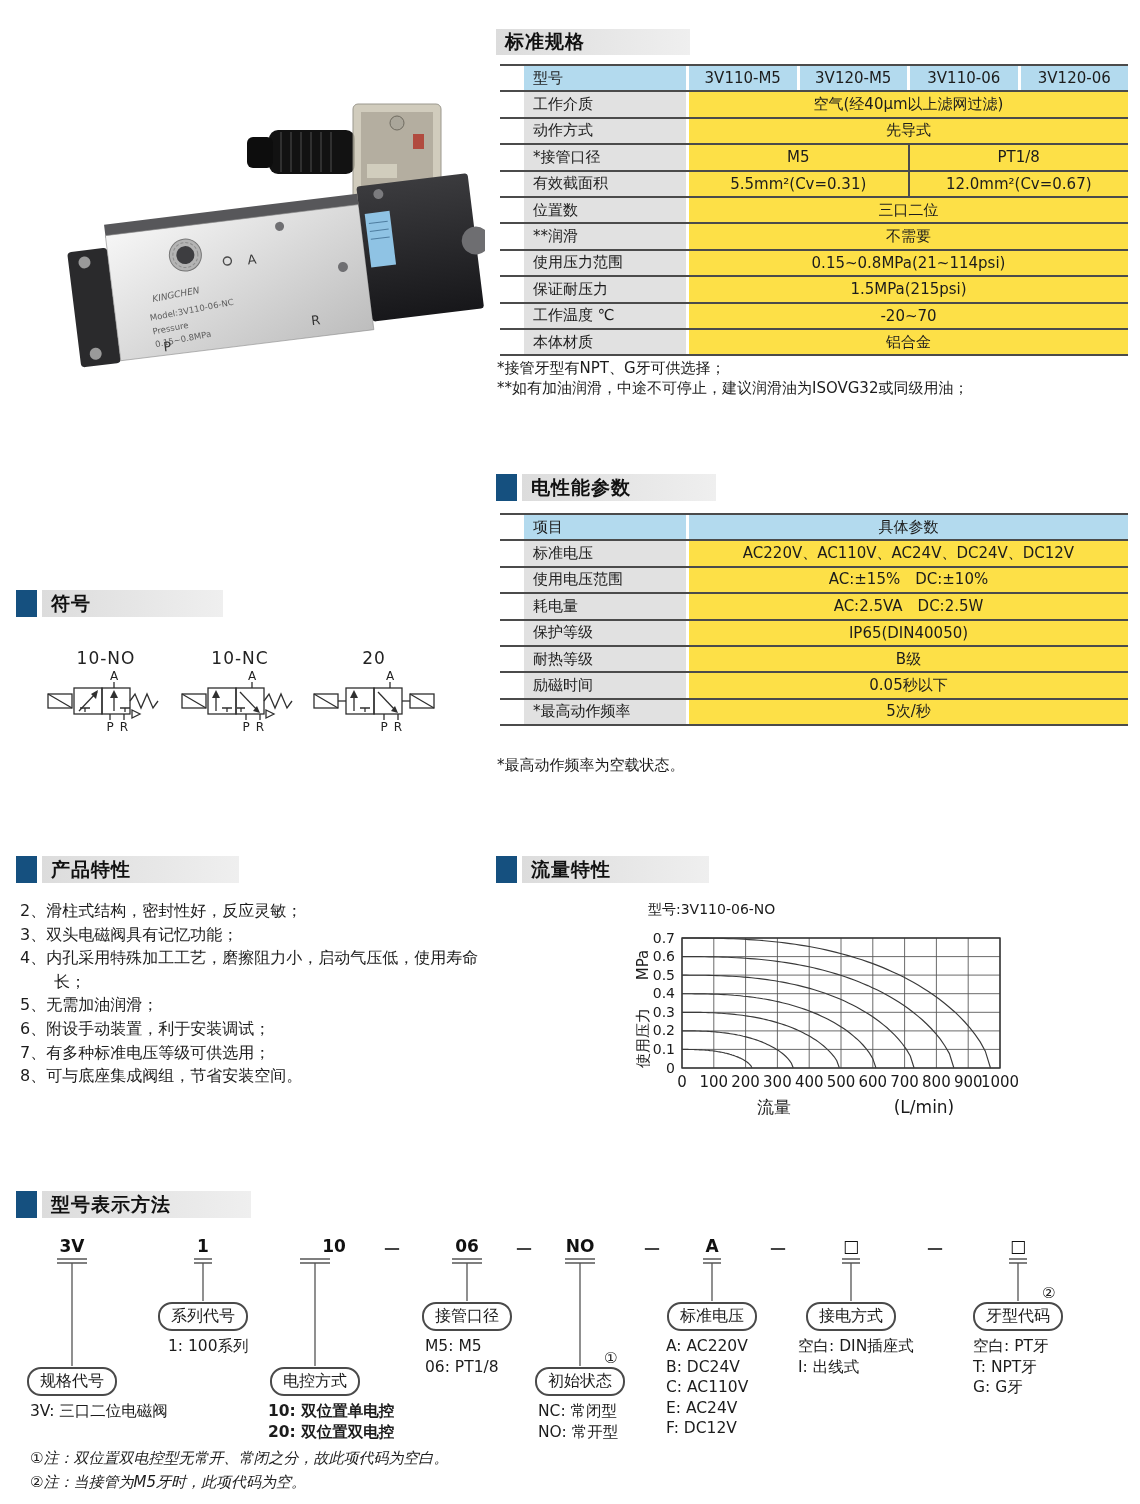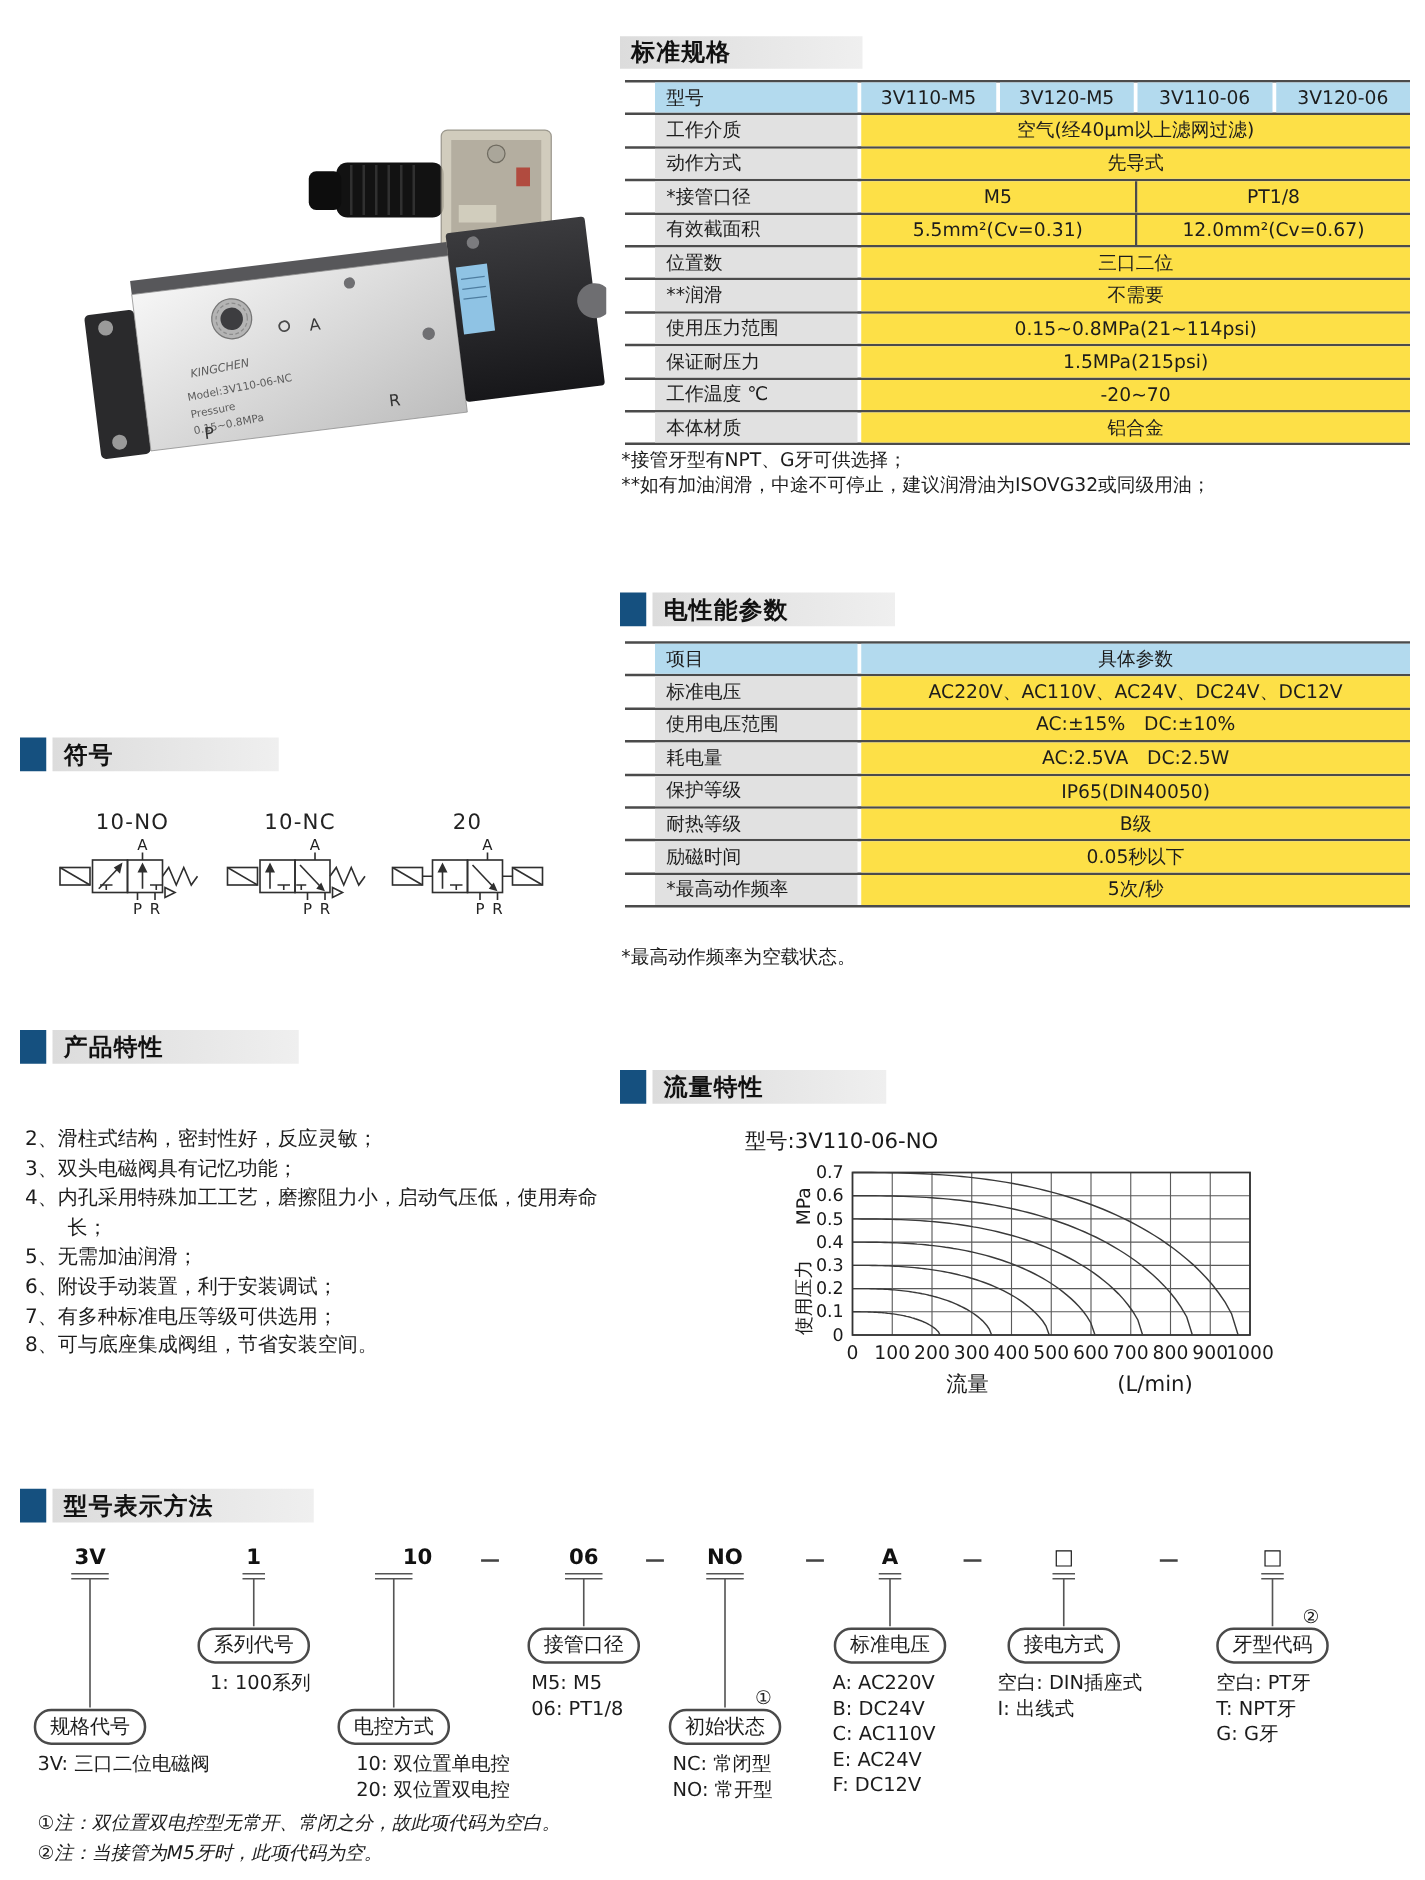--- a/index.html
+++ b/index.html
@@ -32,21 +32,21 @@
 
   
   .sym-group{position:absolute;top:648px;width:128px;text-align:center;}
   .sym-label{font-size:17px;letter-spacing:1px;color:#222;}
   svg.sym{display:block;margin:2px auto 0;}
   .symline{stroke:#2f2f2f;stroke-width:1.3;fill:none;}
   .symfill{fill:#2f2f2f;stroke:none;}
   .symtext{font-size:12px;fill:#222;text-anchor:middle;font-family:"DejaVu Sans","Liberation Sans",sans-serif;}
 
   
-  .chart-title{position:absolute;left:596px;top:901px;font-size:17px;color:#1a1a1a;}
+  .chart-title{position:absolute;left:648px;top:901px;font-size:14px;color:#1a1a1a;}
   #flow-svg{position:absolute;left:614px;top:925px;}
 
   
   .mcode{position:absolute;transform:translateX(-50%);top:1236px;font-weight:bold;font-size:17px;color:#111;white-space:nowrap;}
   .mdash{position:absolute;transform:translateX(-50%);top:1238px;font-weight:bold;font-size:16px;color:#444;}
   .mbox{position:absolute;transform:translateX(-50%);border:2px solid #4a4a4a;border-radius:14px;
         padding:2px 11px;font-size:16px;background:#fff;white-space:nowrap;}
   .mopts{position:absolute;font-size:15.5px;line-height:20.5px;white-space:nowrap;}
   .mnote-mark{position:absolute;font-size:15px;color:#222;}
   .mnotes{position:absolute;left:30px;top:1446px;font-size:15px;line-height:24px;white-space:nowrap;font-style:italic;}
@@ -126,21 +126,21 @@
     <div class="sec-bar" style="width:185px;">标准规格</div>
   </div>
   <div class="sec-header" style="left:496px;top:474px;">
     <div class="sec-square"></div>
     <div class="sec-bar" style="width:185px;">电性能参数</div>
   </div>
   <div class="sec-header" style="left:16px;top:590px;">
     <div class="sec-square"></div>
     <div class="sec-bar" style="width:172px;">符号</div>
   </div>
-  <div class="sec-header" style="left:16px;top:824px;">
+  <div class="sec-header" style="left:16px;top:856px;">
     <div class="sec-square"></div>
     <div class="sec-bar" style="width:188px;">产品特性</div>
   </div>
   <div class="sec-header" style="left:496px;top:856px;">
     <div class="sec-square"></div>
     <div class="sec-bar" style="width:178px;">流量特性</div>
   </div>
   <div class="sec-header" style="left:16px;top:1191px;">
     <div class="sec-square"></div>
     <div class="sec-bar" style="width:200px;">型号表示方法</div>
@@ -412,21 +412,21 @@
       <div class="mcode" style="left: 1018px;">□</div>
       <div class="mbox" style="left: 72px; top: 1367px;">规格代号</div>
       <div class="mopts" style="left: 30px; top: 1401px;">
         <div>3V: 三口二位电磁阀</div>
       </div>
       <div class="mbox" style="left: 203px; top: 1302px;">系列代号</div>
       <div class="mopts" style="left: 168px; top: 1336px;">
         <div>1: 100系列</div>
       </div>
       <div class="mbox" style="left: 315px; top: 1367px;">电控方式</div>
-      <div class="mopts" style="left: 285px; top: 1401px;">
+      <div class="mopts" style="left: 268px; top: 1401px; font-weight: bold;">
         <div>10: 双位置单电控</div>
         <div>20: 双位置双电控</div>
       </div>
       <div class="mbox" style="left: 467px; top: 1302px;">接管口径</div>
       <div class="mopts" style="left: 425px; top: 1336px;">
         <div>M5: M5</div>
         <div>06: PT1/8</div>
       </div>
       <div class="mbox" style="left: 580px; top: 1367px;">初始状态</div>
       <div class="mopts" style="left: 538px; top: 1401px;">

